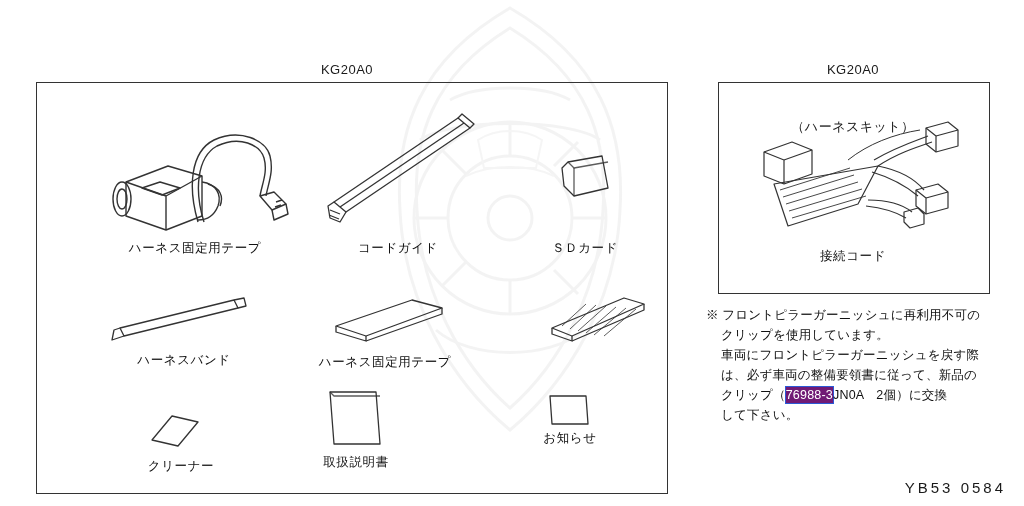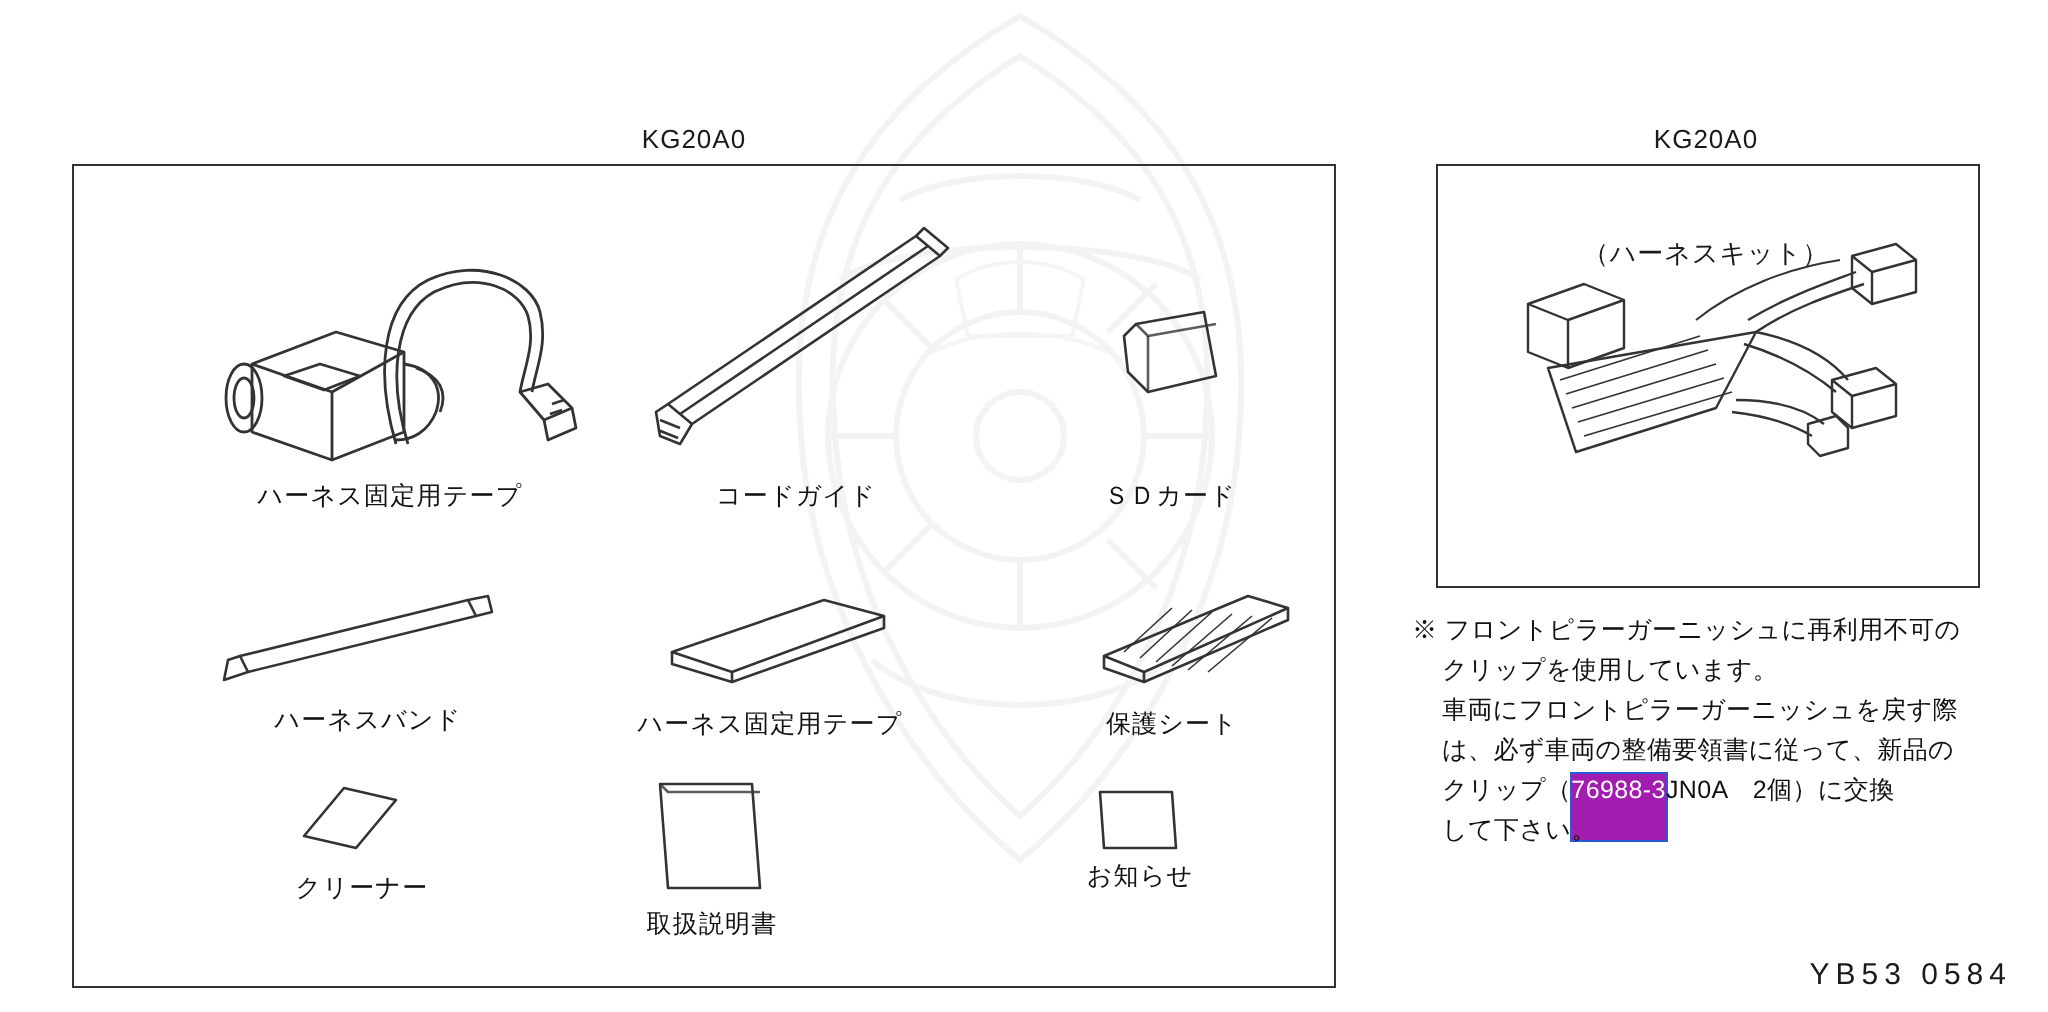--- a/index.html
+++ b/index.html
@@ -72,23 +72,23 @@
     left: 706px;
     top: 305px;
     width: 300px;
     font-size: 12.5px;
     line-height: 20px;
     letter-spacing: 0.2px;
     color: #111111;
   }
   .note .line { white-space: pre; }
   .note .hl {
-    background: #a21caf;
+    background: #701a75;
     color: #ffffff;
-    padding: 1px 0 18px 0;
+    padding: 1px 0 1px 0;
     box-shadow: 0 0 0 1px #2b59d6;
   }
 
   
   .footer {
     position: absolute;
     right: 18px;
     bottom: 10px;
     font-size: 15px;
     letter-spacing: 3px;
@@ -221,24 +221,23 @@
       <g fill="none" stroke="#333" stroke-width="1.3" stroke-linejoin="round">
         <path d="M36 50 L108 20 L128 26 L56 58 Z"></path>
         <path d="M36 50 L36 56 L56 63 L56 58"></path>
         <path d="M128 26 L128 32 L56 63"></path>
       </g>
       <g fill="none" stroke="#333" stroke-width="0.8">
         <path d="M46 48 L70 26 M54 51 L80 27 M62 53 L90 28 M70 55 L100 29 M78 57 L110 30 M88 58 L120 31"></path>
       </g>
     </svg>
   </div>
-  <div class="label">保護シート</div>
-</div>
-
-<div class="item" style="left:86px; top:380px; width:190px;">
+</div>
+
+<div class="item" style="left:86px; top:402px; width:190px;">
   <div class="art">
     <svg viewBox="0 0 190 56" width="190" height="56">
       <g fill="none" stroke="#333" stroke-width="1.3" stroke-linejoin="round">
         <path d="M66 38 L86 14 L112 20 L92 44 Z"></path>
       </g>
     </svg>
   </div>
   <div class="label">クリーナー</div>
 </div>
 
@@ -295,20 +294,21 @@
         <path d="M198 90 L220 84"></path>
 
         <path d="M140 92 C160 92 174 96 184 104"></path>
         <path d="M138 98 C156 100 168 104 178 110"></path>
         <path d="M176 104 L190 100 L196 106 L196 116 L182 120 L176 114 Z"></path>
 
         <path d="M120 52 C140 36 166 26 192 22" stroke-width="1"></path>
       </g>
     </svg>
   </div>
+  <div class="label">接続コード</div>
 </div>
 
 <div class="note">
   <div class="line">※ フロントピラーガーニッシュに再利用不可の</div>
   <div class="line" style="padding-left:15px;">クリップを使用しています。</div>
   <div class="line" style="padding-left:15px;">車両にフロントピラーガーニッシュを戻す際</div>
   <div class="line" style="padding-left:15px;">は、必ず車両の整備要領書に従って、新品の</div>
   <div class="line" style="padding-left:15px;"><span>クリップ（</span><span class="hl">76988-3</span><span>JN0A　2個）に交換</span></div>
   <div class="line" style="padding-left:15px;">して下さい。</div>
 </div>

